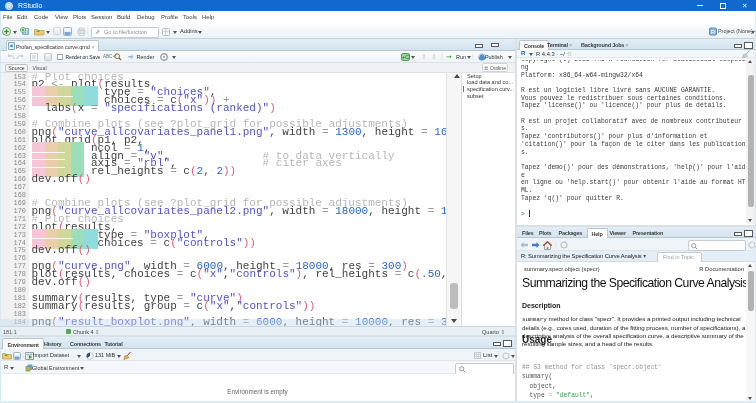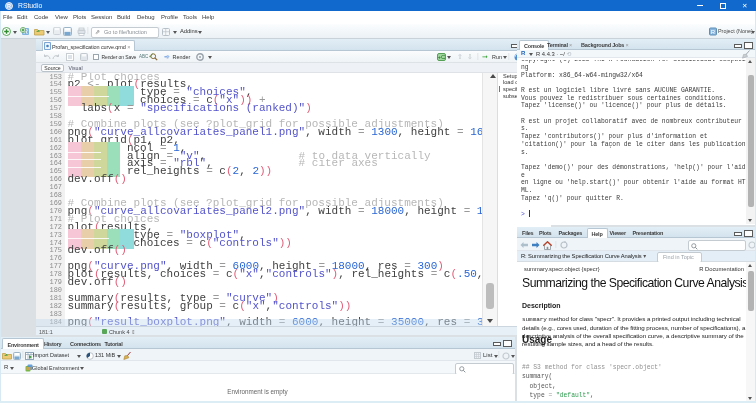--- a/index.html
+++ b/index.html
@@ -102,21 +102,21 @@
   <div style="position:absolute;left:180px;top:4px;font-size:5.8px;color:#333;">Addins</div>
   <span class="caret" style="position:absolute;left:197.5px;top:7px;"></span>
   <svg style="position:absolute;left:709px;top:3px;" width="8" height="9">
       <rect x="0.5" y="1" width="7" height="7" rx="1" fill="#88b6de" stroke="#5e8db5"></rect>
       <text x="4" y="7" font-size="6" fill="#fff" text-anchor="middle" font-family="Liberation Sans">R</text>
     </svg>
   <div style="position:absolute;left:718px;top:4px;font-size:5.4px;color:#444;white-space:nowrap;">Project (None)</div>
   <span class="caret" style="position:absolute;left:751px;top:7px;"></span>
 </div>
 
-<div id="editor" class="pane" style="left:0;top:39px;width:515px;height:296px;overflow:hidden;margin-left:36px;">
+<div id="editor" class="pane" style="left:0;top:39px;width:515px;height:296px;overflow:hidden;">
   <div class="tabbar" style="height:12px;">
     <div class="tab active" style="left:6px;top:1px;height:11px;padding:2.5px 4px 0 9px;box-sizing:border-box;font-weight:normal;letter-spacing:-0.1px;color:#333;">Profan_specification curve.qmd <span class="x">×</span></div>
     <svg style="position:absolute;left:8px;top:3px;" width="7" height="8">
         <rect x="0" y="0" width="7" height="8" rx="1" fill="#7aa7d6"></rect>
         <rect x="1" y="1" width="5" height="6" rx="0.5" fill="#eef4fb"></rect>
         <circle cx="3.5" cy="4" r="1.3" fill="#4a80c0"></circle>
       </svg>
     <div style="position:absolute;right:16px;top:4px;width:8px;height:4px;border:1px solid #5a5a5a;background:#fdfdfd;box-sizing:border-box;"></div>
 
     <div style="position:absolute;right:32px;top:5px;width:8px;height:4px;border:1px solid #5a5a5a;background:#fdfdfd;box-sizing:border-box;"></div>
@@ -232,21 +232,21 @@
 <span class="b1">  </span><span class="b2">  </span><span class="b3">  </span><span class="b4">  </span><span class="b5">  </span>choices <span class="op">=</span> c<span class="pr">(</span><span class="st">"controls"</span><span class="pr">))</span>
 dev.off<span class="pr">()</span>
 
 png<span class="pr">(</span><span class="st">"curve.png"</span>, width <span class="op">=</span> <span class="nu">6000</span>, height <span class="op">=</span> <span class="nu">18000</span>, res <span class="op">=</span> <span class="nu">300</span><span class="pr">)</span>
 plot<span class="pr">(</span>results, choices <span class="op">=</span> c<span class="pr">(</span><span class="st">"x"</span>,<span class="st">"controls"</span><span class="pr">)</span>, rel_heights <span class="op">=</span> c<span class="pr">(</span><span class="nu">.50</span>,<span class="nu">2</span><span class="pr">))</span>
 dev.off<span class="pr">()</span>
 
 summary<span class="pr">(</span>results, type <span class="op">=</span> <span class="st">"curve"</span><span class="pr">)</span>
 summary<span class="pr">(</span>results, group <span class="op">=</span> c<span class="pr">(</span><span class="st">"x"</span>,<span class="st">"controls"</span><span class="pr">))</span>
 
-png<span class="pr">(</span><span class="st">"result_boxplot.png"</span>, width <span class="op">=</span> <span class="nu">6000</span>, height <span class="op">=</span> <span class="nu">35000</span>, res <span class="op">=</span> <span class="nu">300</span><span class="pr">)</span></pre>
+png<span class="pr">(</span><span class="st">"result_boxplot.png"</span>, width <span class="op">=</span> <span class="nu">6000</span>, height <span class="op">=</span> <span class="nu">10000</span>, res <span class="op">=</span> <span class="nu">300</span><span class="pr">)</span></pre>
     <div style="position:absolute;left:31.5px;top:23.2px;width:41px;height:0.8px;background:rgba(255,255,255,0.85);"></div>
     <div style="position:absolute;left:31.5px;top:78.5px;width:33px;height:0.8px;background:rgba(255,255,255,0.85);"></div>
     <div style="position:absolute;left:31.5px;top:86.4px;width:33px;height:0.8px;background:rgba(255,255,255,0.85);"></div>
     <div style="position:absolute;left:31.5px;top:94.3px;width:33px;height:0.8px;background:rgba(255,255,255,0.85);"></div>
     <div style="position:absolute;left:31.5px;top:165.4px;width:41px;height:0.8px;background:rgba(255,255,255,0.85);"></div>
     <div style="position:absolute;left:0;bottom:0;width:446px;height:7px;background:rgba(195,220,240,0.45);"></div>
   </div>
   <div id="edscroll" style="position:absolute;left:446px;top:34px;width:15px;height:253px;background:#f6f6f6;border-left:1px solid #e4e4e4;box-sizing:border-box;">
     <div style="position:absolute;left:7px;top:0.5px;width:0;height:0;border-left:3.5px solid transparent;border-right:3.5px solid transparent;border-bottom:4px solid #4a4a4a;"></div>
     <div style="position:absolute;left:3px;top:210px;width:8px;height:26px;background:#bdbdbd;border-radius:3px;"></div>

